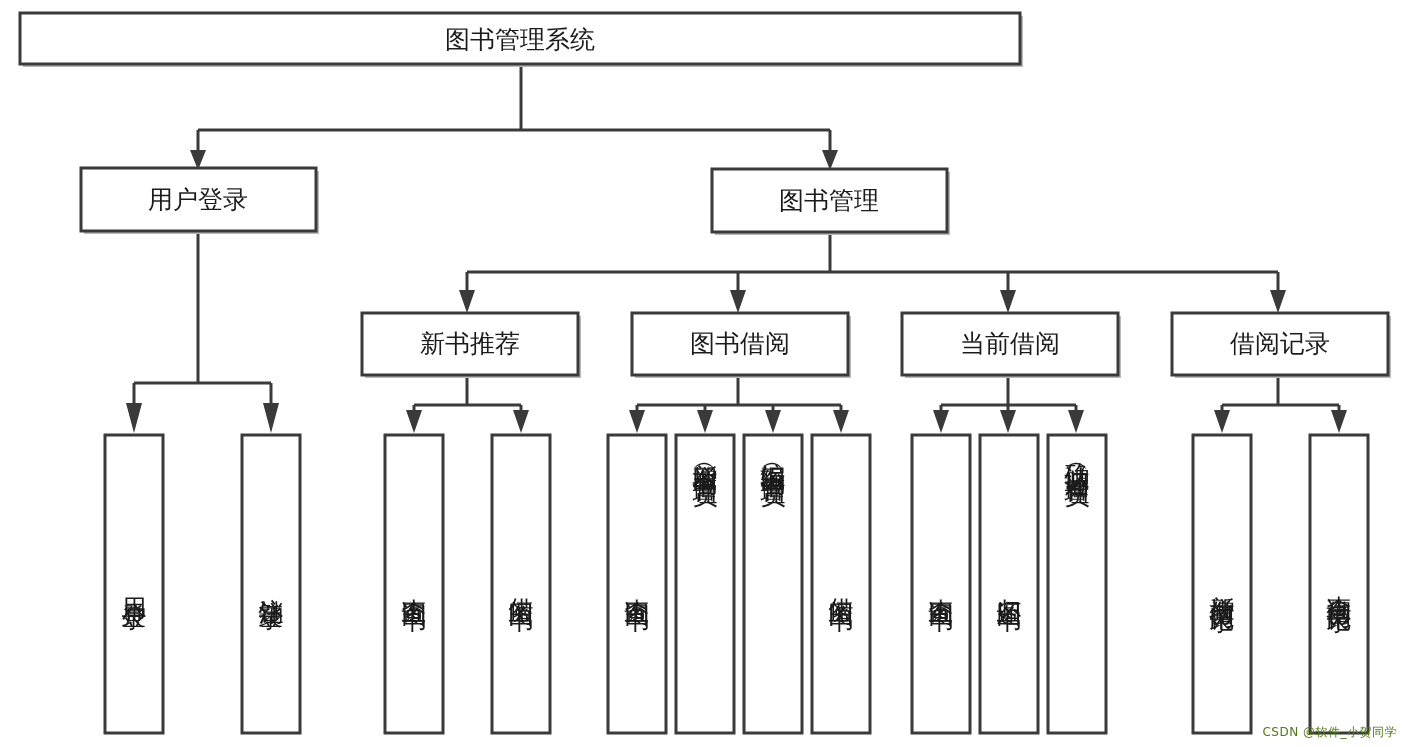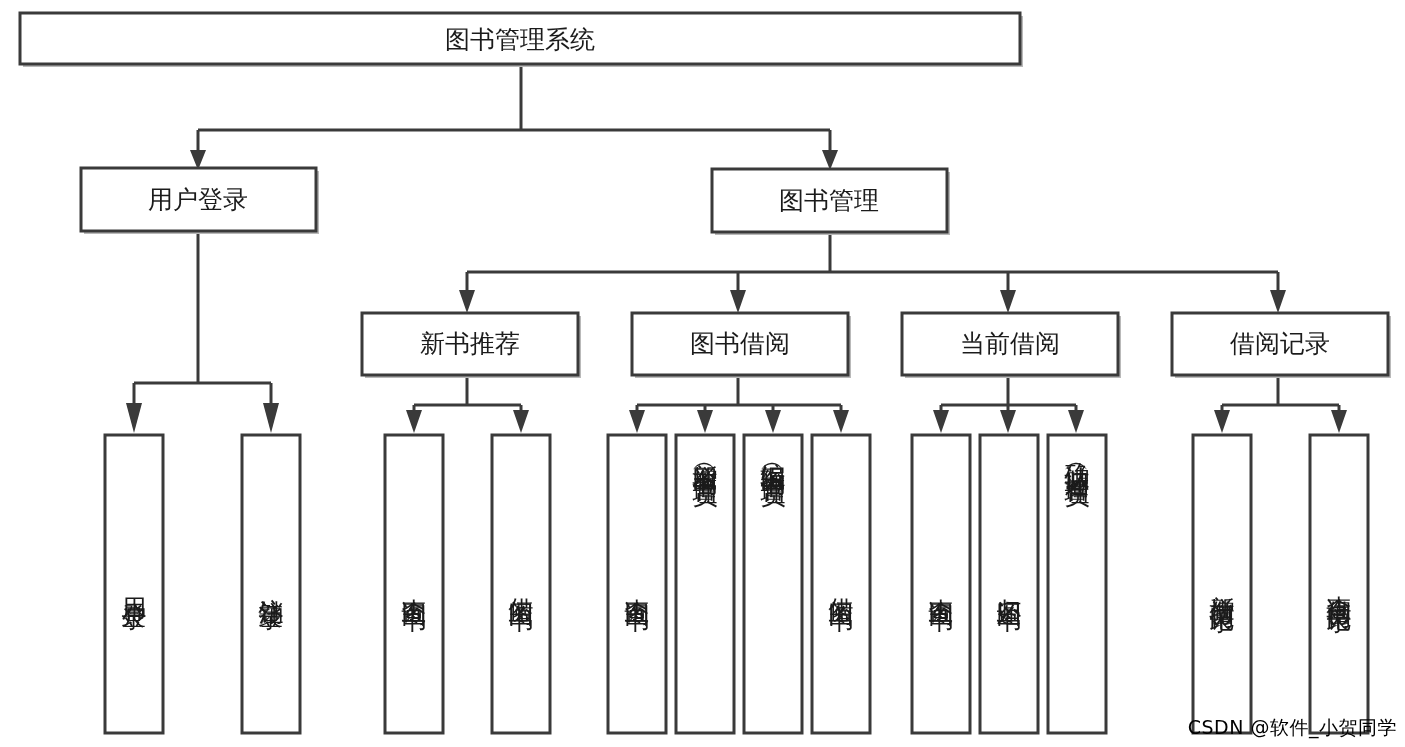--- a/index.html
+++ b/index.html
@@ -73,22 +73,22 @@
     pointer-events: none;
   }
   .leaf-label-wrap.centered {
     align-items: center;
   }
   #watermark {
     position: absolute;
     right: 8px;
     bottom: 6px;
     font-family: "DejaVu Sans", "Liberation Sans", sans-serif;
-    font-size: 19px;
-    color: #000000;
+    font-size: 12px;
+    color: #4d7c0f;
     white-space: nowrap;
     letter-spacing: 0.5px;
     text-align: right;
   }
 </style>
 </head>
 <body>
 
 <div id="diagram-root">
 

